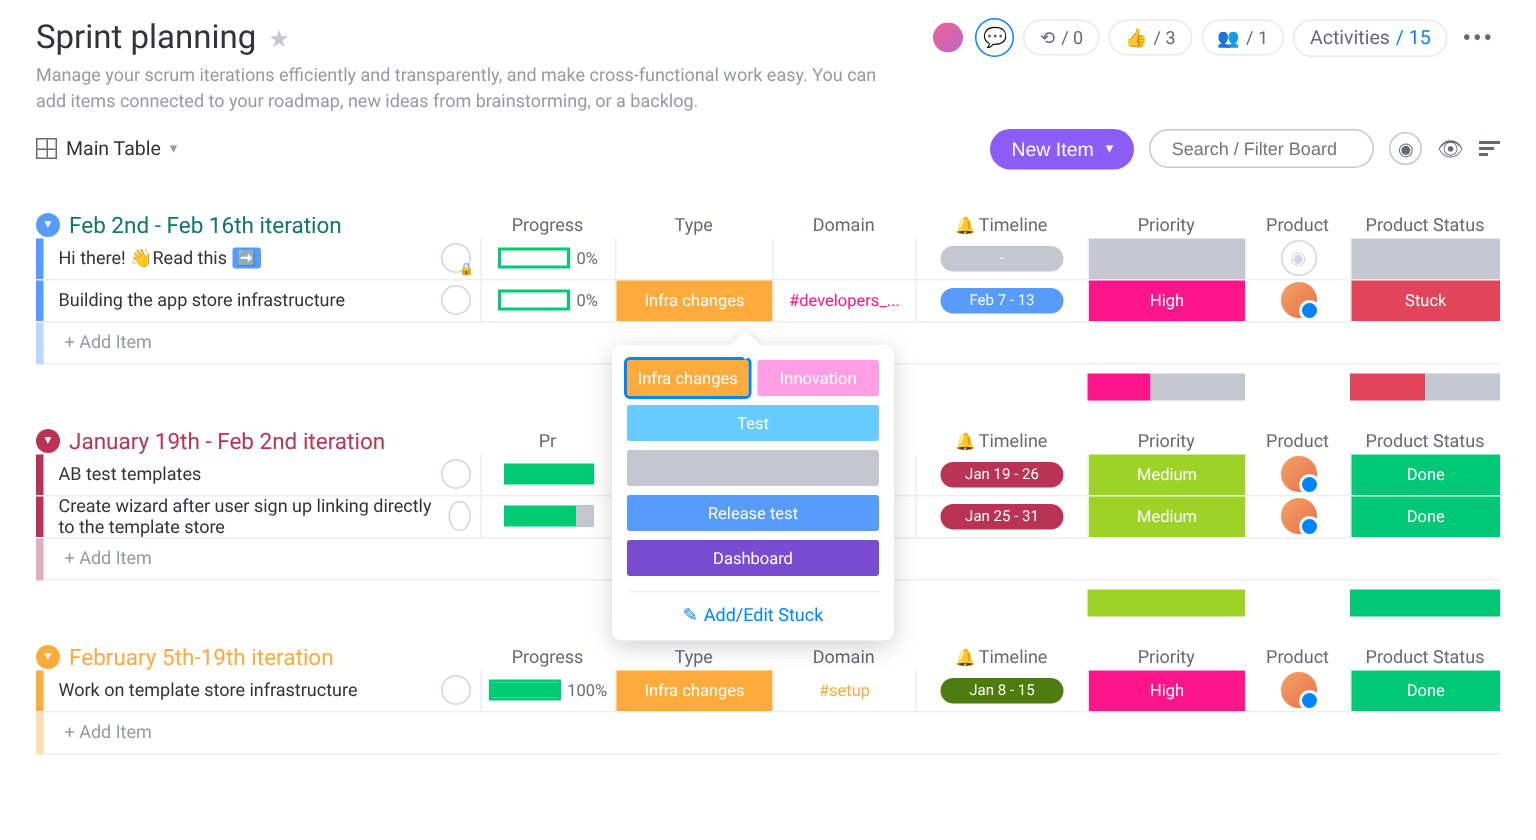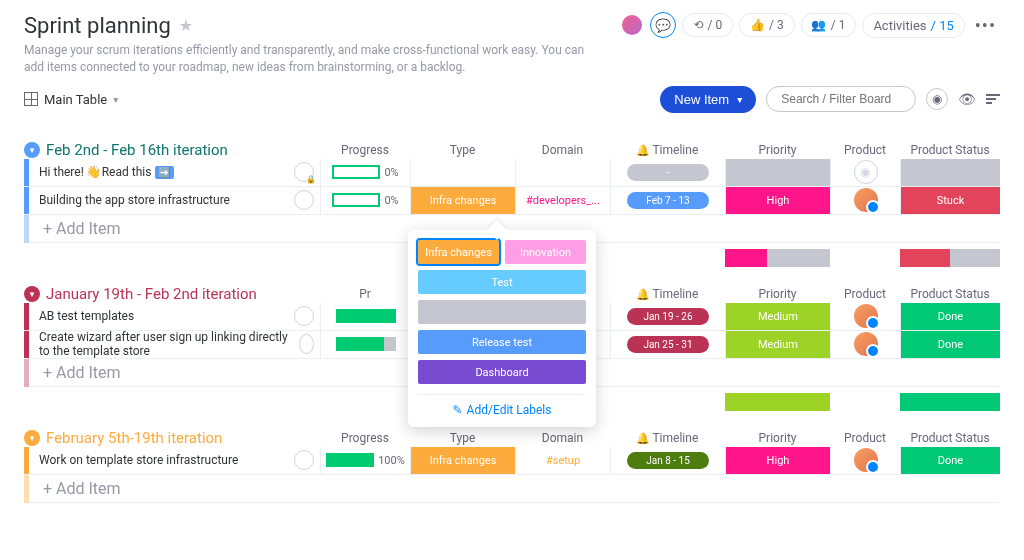--- a/index.html
+++ b/index.html
@@ -17,21 +17,21 @@
 .more-dots { font-size: 18px; letter-spacing: 1px; color: #676879; cursor: pointer; padding: 0 4px; }
 .desc { color: #9699a6; font-size: 12px; margin-top: 4px; max-width: 580px; line-height: 1.4; }
 .toolbar { display: flex; align-items: center; padding: 10px 24px; gap: 10px; }
 .table-view { display: inline-flex; align-items: center; gap: 6px; font-size: 13px; color: #323338; }
 .grid-icon { width: 14px; height: 14px; border: 1px solid #676879; position: relative; }
 .grid-icon::before, .grid-icon::after { content: ""; position: absolute; background: #676879; }
 .grid-icon::before { left: 50%; top: 0; bottom: 0; width: 1px; }
 .grid-icon::after { top: 50%; left: 0; right: 0; height: 1px; }
 .chev { font-size: 10px; color: #9699a6; }
 .spacer { flex: 1; }
-.new-item-btn { background: #1d4ed8; color: #fff; border: none; border-radius: 16px; padding: 6px 14px; font-size: 13px; display: inline-flex; align-items: center; gap: 8px; cursor: pointer; text-align: right; }
+.new-item-btn { background: #8b5cf6; color: #fff; border: none; border-radius: 16px; padding: 6px 14px; font-size: 13px; display: inline-flex; align-items: center; gap: 8px; cursor: pointer; text-align: right; }
 .new-item-btn .chev { color: #fff; }
 .search { border: 1px solid #c5c7d0; border-radius: 16px; padding: 5px 14px; width: 150px; font-size: 12px; color: #9699a6; outline: none; }
 .tb-icon { width: 22px; height: 22px; border: 1px solid #c5c7d0; border-radius: 50%; display: inline-flex; align-items: center; justify-content: center; color: #676879; font-size: 12px; }
 .eye { font-size: 14px; color: #676879; }
 .filter-lines { display: inline-flex; flex-direction: column; gap: 2px; }
 .filter-lines span { display: block; height: 2px; background: #676879; }
 .filter-lines span:nth-child(1) { width: 14px; }
 .filter-lines span:nth-child(2) { width: 10px; }
 .filter-lines span:nth-child(3) { width: 6px; }
 
@@ -61,21 +61,21 @@
 .prog-bar.filled { position: relative; }
 .prog-bar.filled::before { content:""; position:absolute; left:0; top:0; bottom:0; background:#00ca72; }
 .prog-bar.p100::before { width: 100%; }
 .prog-pct { font-size: 11px; color: #676879; margin-left: 4px; }
 .tag-cell { color: #fff; font-size: 11px; width: 100%; height: 100%; display: flex; align-items: center; justify-content: center; }
 .domain-txt { font-size: 11px; }
 .tl-pill { border-radius: 10px; color: #fff; font-size: 10px; padding: 3px 0; width: 82px; text-align: center; }
 .avatar-cell { width: 24px; height: 24px; border-radius: 50%; background: linear-gradient(135deg,#f4a261,#e76f51); position: relative; }
 .avatar-cell::after { content:""; position:absolute; right:-2px; bottom:-2px; width:10px; height:10px; background:#0085ff; border-radius:50%; border:2px solid #fff; }
 .avatar-empty { width: 24px; height: 24px; border-radius: 50%; border: 1.5px solid #d0d4e4; display: inline-flex; align-items: center; justify-content: center; color: #d0d4e4; font-size: 12px; }
-.add-item { color: #9699a6; font-size: 16px; padding-left: 14px; height: 28px; display: flex; align-items: center; border-bottom: 1px solid #eceef5; }
+.add-item { color: #9699a6; font-size: 12px; padding-left: 14px; height: 28px; display: flex; align-items: center; border-bottom: 1px solid #eceef5; }
 .add-accent { width: 5px; opacity: 0.4; }
 
 .summary { display: flex; margin-top: 6px; margin-left: auto; justify-content: flex-end; }
 .sum-cell { height: 18px; display: flex; }
 .sum-seg { height: 100%; }
 
 .dropdown { position: absolute; left: 408px; top: 230px; width: 188px; background: #fff; border-radius: 6px; box-shadow: 0 4px 16px rgba(0,0,0,0.18); padding: 10px; z-index: 100; }
 .dropdown::before { content: ""; position: absolute; top: -7px; left: 82px; width: 14px; height: 14px; background: #fff; transform: rotate(45deg); box-shadow: -2px -2px 4px rgba(0,0,0,0.06); }
 .dd-grid { display: grid; grid-template-columns: 1fr 1fr; gap: 6px; }
 .dd-opt { height: 24px; display: flex; align-items: center; justify-content: center; color: #fff; font-size: 11px; border-radius: 2px; cursor: pointer; }
@@ -346,14 +346,14 @@
 
 <div class="dropdown">
   <div class="dd-grid" id="dd-grid">
       <div class="dd-opt selected" style="background: rgb(253, 171, 61);">Infra changes</div>
       <div class="dd-opt" style="background: rgb(255, 158, 229);">Innovation</div>
       <div class="dd-opt full" style="background: rgb(102, 204, 255);">Test</div>
       <div class="dd-opt full" style="background: rgb(197, 199, 208);"></div>
       <div class="dd-opt full" style="background: rgb(87, 155, 252);">Release test</div>
       <div class="dd-opt full" style="background: rgb(120, 75, 209);">Dashboard</div>
     </div>
-  <div class="dd-edit">✎ <span>Add/Edit Labels</span></div>
+  <div class="dd-edit">✎ <span>Add/Edit Stuck</span></div>
 </div>
 
 </body></html>

